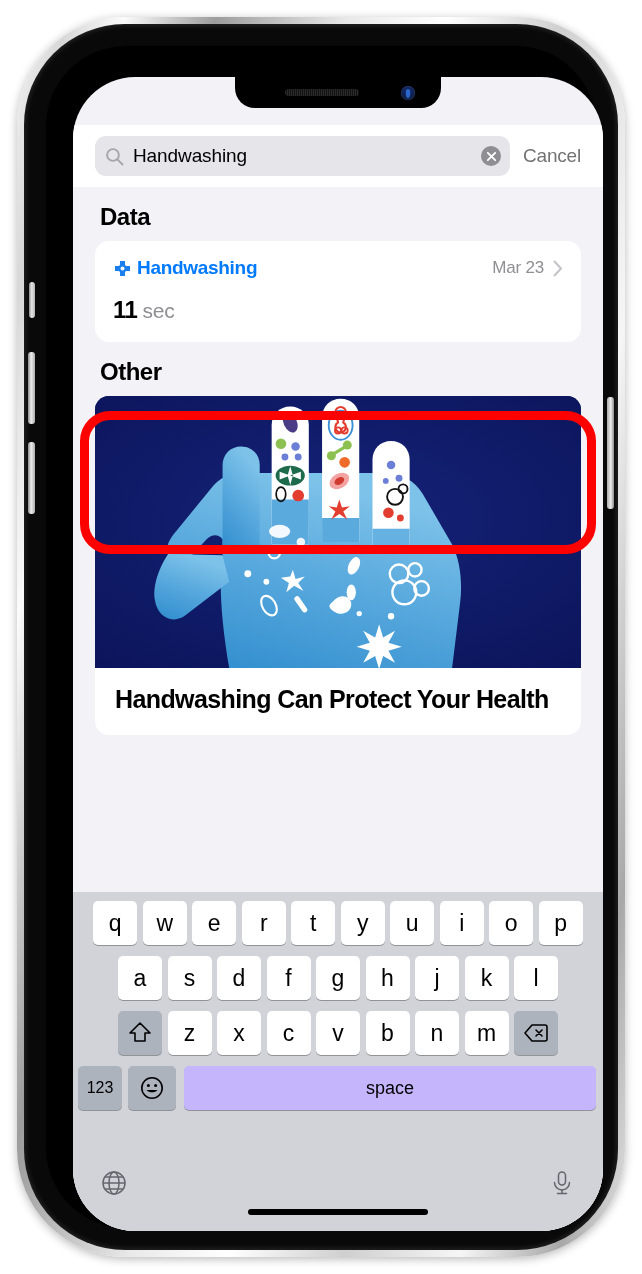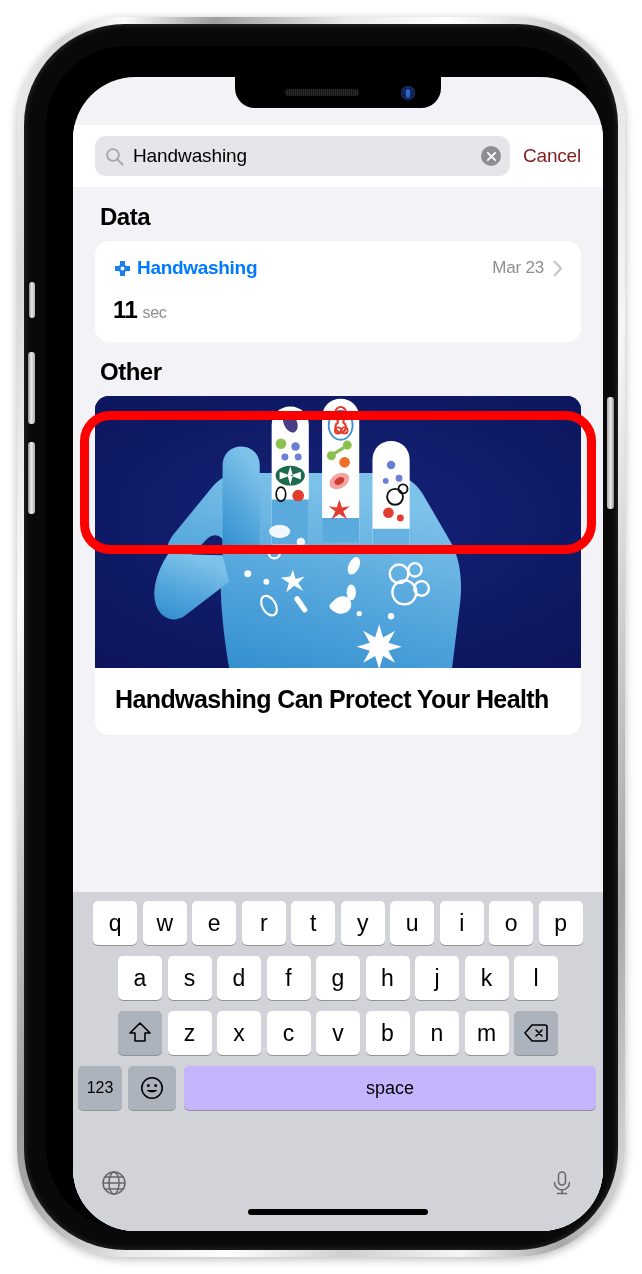--- a/index.html
+++ b/index.html
@@ -109,21 +109,21 @@
   }
   .search-icon{ width:19px; height:19px; margin-right:9px; flex:none; opacity:.48; }
   .search-text{ font-size:19px; color:#000; letter-spacing:-.1px; }
   .clear-btn{
     position:absolute; right:9px; top:50%; transform:translateY(-50%);
     width:20px; height:20px; border-radius:50%; background:#8e8e93;
     display:flex; align-items:center; justify-content:center;
   }
   .clear-btn svg{ width:11px; height:11px; }
   .cancel-btn{
-    margin-left:13px; font-size:19px; color:#7f1d1d; letter-spacing:-.2px;
+    margin-left:13px; font-size:19px; color:#737373; letter-spacing:-.2px;
     background:none; border:none; cursor:pointer;
     font-family:"Liberation Sans",sans-serif;
   }
 
   
   .content{
     position:absolute; top:110px; left:0; width:100%; bottom:0;
     background:#f2f2f7; overflow:hidden;
   }
   .section-title{
@@ -135,21 +135,21 @@
   }
   .card-row{ display:flex; align-items:center; }
   .hw-icon{ width:19px; height:19px; margin-right:5px; flex:none; }
   .hw-name{
     font-size:19px; font-weight:700; color:#007aff; letter-spacing:-.3px; flex:1;
   }
   .hw-date{ font-size:17px; color:#8e8e93; letter-spacing:-.2px; margin-right:9px; }
   .chev{ width:10px; height:17px; flex:none; }
   .metric{ margin-top:17px; display:flex; align-items:baseline; }
   .metric-val{ font-size:24px; font-weight:700; color:#000; letter-spacing:-.5px; }
-  .metric-unit{ font-size:16px; color:#8e8e93; margin-left:5px; letter-spacing:-.2px; }
+  .metric-unit{ font-size:21px; color:#8e8e93; margin-left:5px; letter-spacing:-.2px; }
   .metric-label{ font-size:19px; color:#8e8e93; margin-top:2px; letter-spacing:-.2px; }
 
   
   .ring{
     position:absolute; left:7px; top:224px; width:516px; height:143px;
     border:9px solid #fd0000; border-radius:30px; z-index:20; pointer-events:none;
   }
 
   
   .article{

